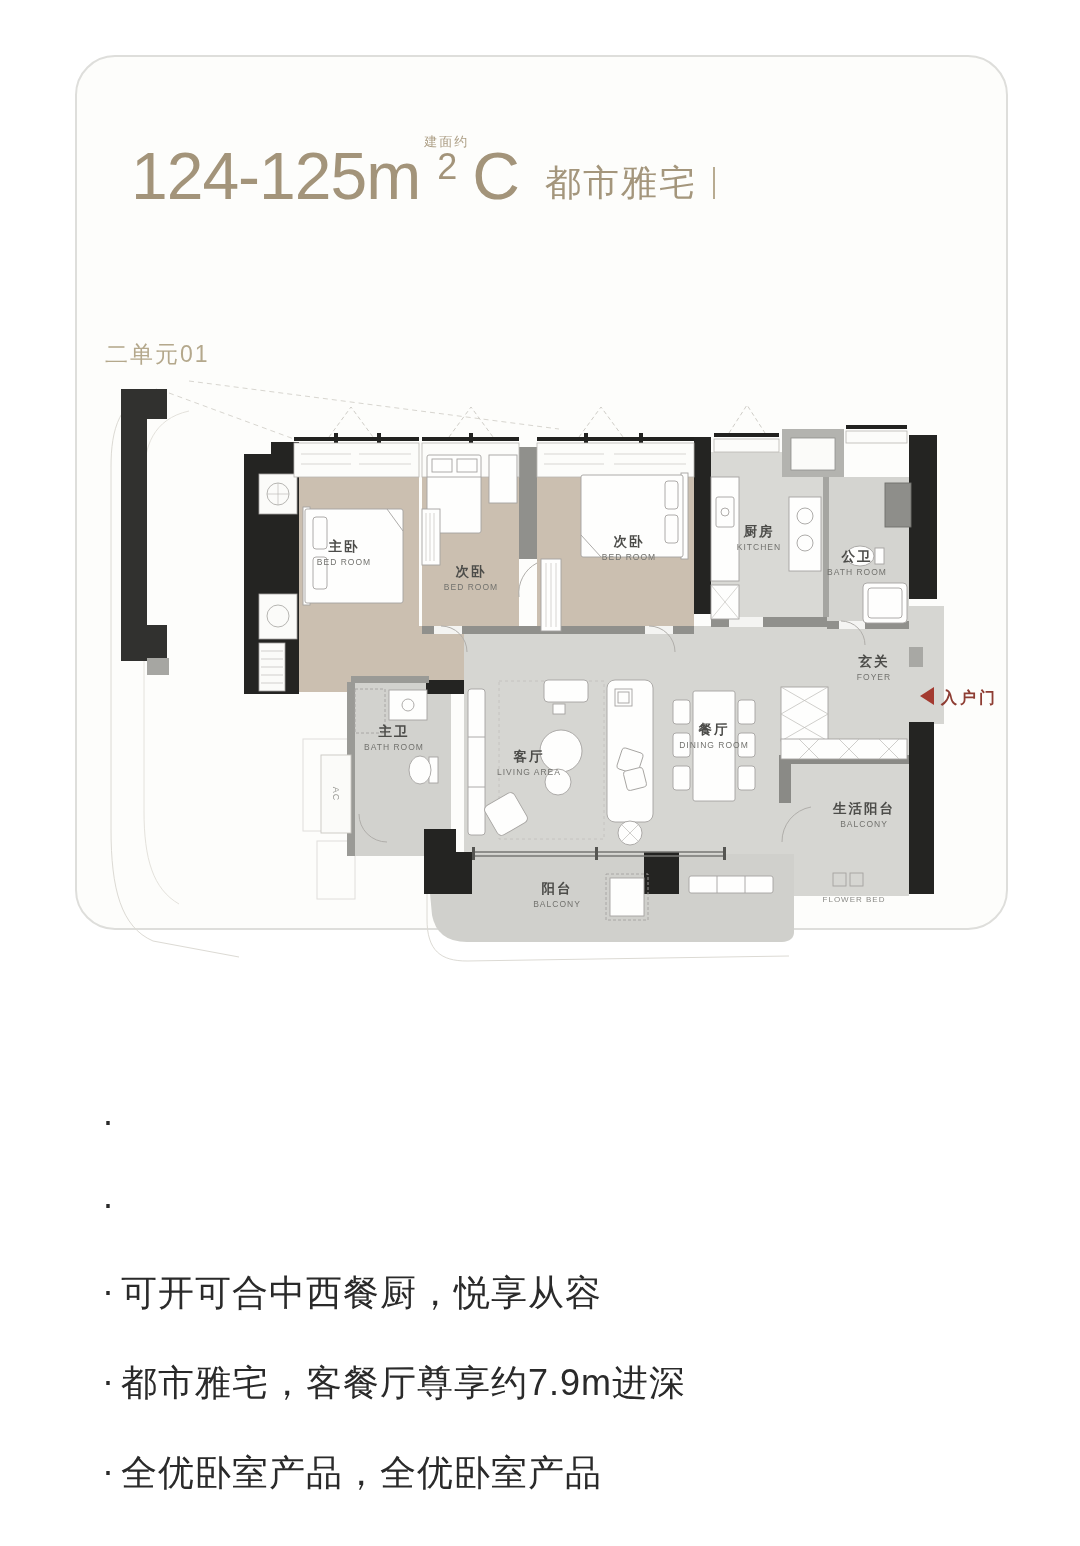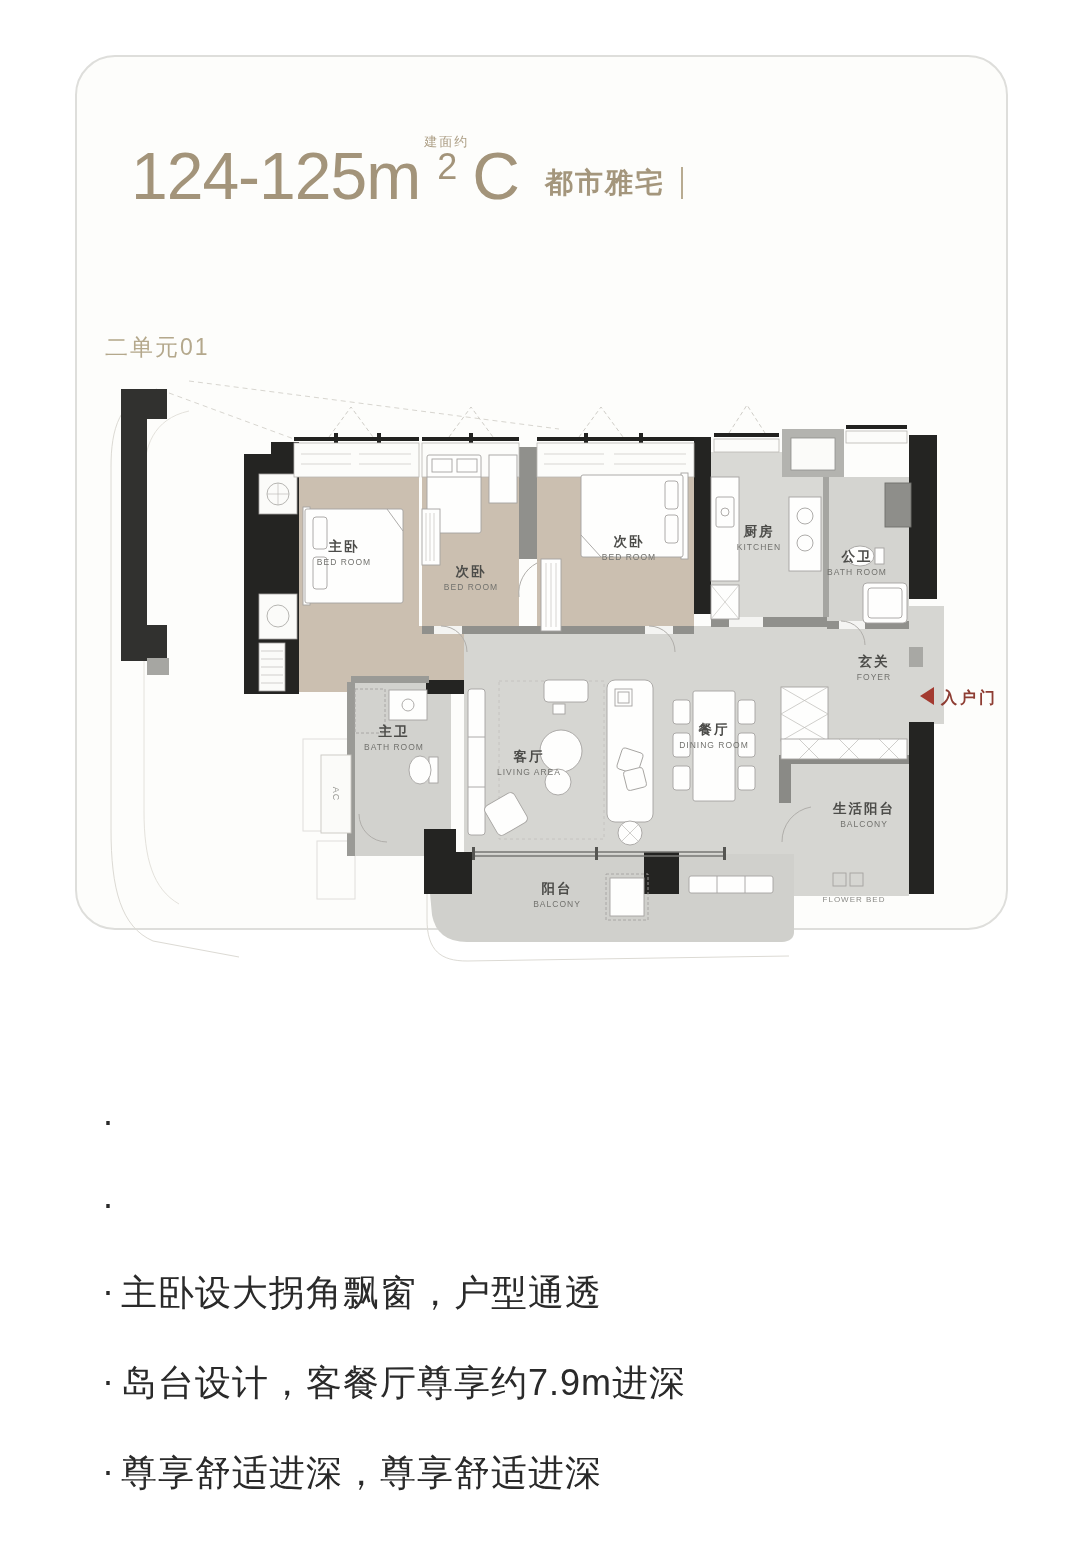--- a/index.html
+++ b/index.html
@@ -9,24 +9,24 @@
 
   .card{position:absolute;left:75px;top:55px;width:933px;height:875px;
         background:#fdfdfb;border:2px solid #dededb;border-radius:40px;}
 
   .header{position:absolute;left:54px;top:86px;display:flex;align-items:center;white-space:nowrap;}
   .title{display:flex;align-items:center;color:#a3947a;font-size:66px;font-weight:500;letter-spacing:-1px;line-height:1;}
   .supcol{display:inline-flex;flex-direction:column;align-items:center;margin:0 3px 0 4px;transform:translateY(-16px);}
   .area-note{font-size:13px;letter-spacing:2px;color:#ab9d83;margin-bottom:1px;}
   .area-sup{font-size:36px;line-height:1;}
   .subtitle{display:flex;align-items:center;margin-left:26px;margin-top:14px;
-            color:#a4967c;font-size:28px;letter-spacing:2px;font-weight:bold;}
+            color:#a4967c;font-size:36px;letter-spacing:2px;}
   .subtitle .divider{display:inline-block;width:2px;height:32px;background:#b8ab91;margin:0 16px;}
 
-  .unit-label{position:absolute;left:28px;top:275px;font-size:23px;letter-spacing:2px;color:#b4a88c;}
+  .unit-label{position:absolute;left:28px;top:282px;font-size:23px;letter-spacing:2px;color:#b4a88c;}
 
   .plan-wrap{position:absolute;left:12px;top:302px;width:920px;height:632px;}
   svg text{font-family:"Liberation Sans","DejaVu Sans",sans-serif;}
   .cn{font-size:13.5px;fill:#4c4c49;letter-spacing:2px;font-weight:600;}
   .en{font-size:8.5px;fill:#72726e;letter-spacing:1px;}
   .en-s{font-size:8px;fill:#8a8a86;letter-spacing:1px;}
   .entry-txt{font-size:16px;fill:#8e3d33;letter-spacing:3px;font-weight:600;}
   .ac-txt{font-size:9px;fill:#9a9a96;letter-spacing:1px;}
 
   .features{position:absolute;left:102px;top:1103px;margin:0;padding:0;list-style:none;
@@ -302,26 +302,26 @@
 
   <ul class="features">
     <li>
       <span class="dot">·</span>
     </li>
     <li>
       <span class="dot">·</span>
     </li>
     <li>
       <span class="dot">·</span>
-      <span>主卧设大拐角飘窗，户型通透</span>
-    </li>
-    <li>
-      <span class="dot">·</span>
-      <span>岛台设计，客餐厅尊享约7.9m进深</span>
-    </li>
-    <li>
-      <span class="dot">·</span>
-      <span>尊享舒适进深，尊享舒适进深</span>
+      <span>可开可合中西餐厨，悦享从容</span>
+    </li>
+    <li>
+      <span class="dot">·</span>
+      <span>都市雅宅，客餐厅尊享约7.9m进深</span>
+    </li>
+    <li>
+      <span class="dot">·</span>
+      <span>全优卧室产品，全优卧室产品</span>
     </li>
 
   </ul>
 
 </div>
 
 </body></html>

